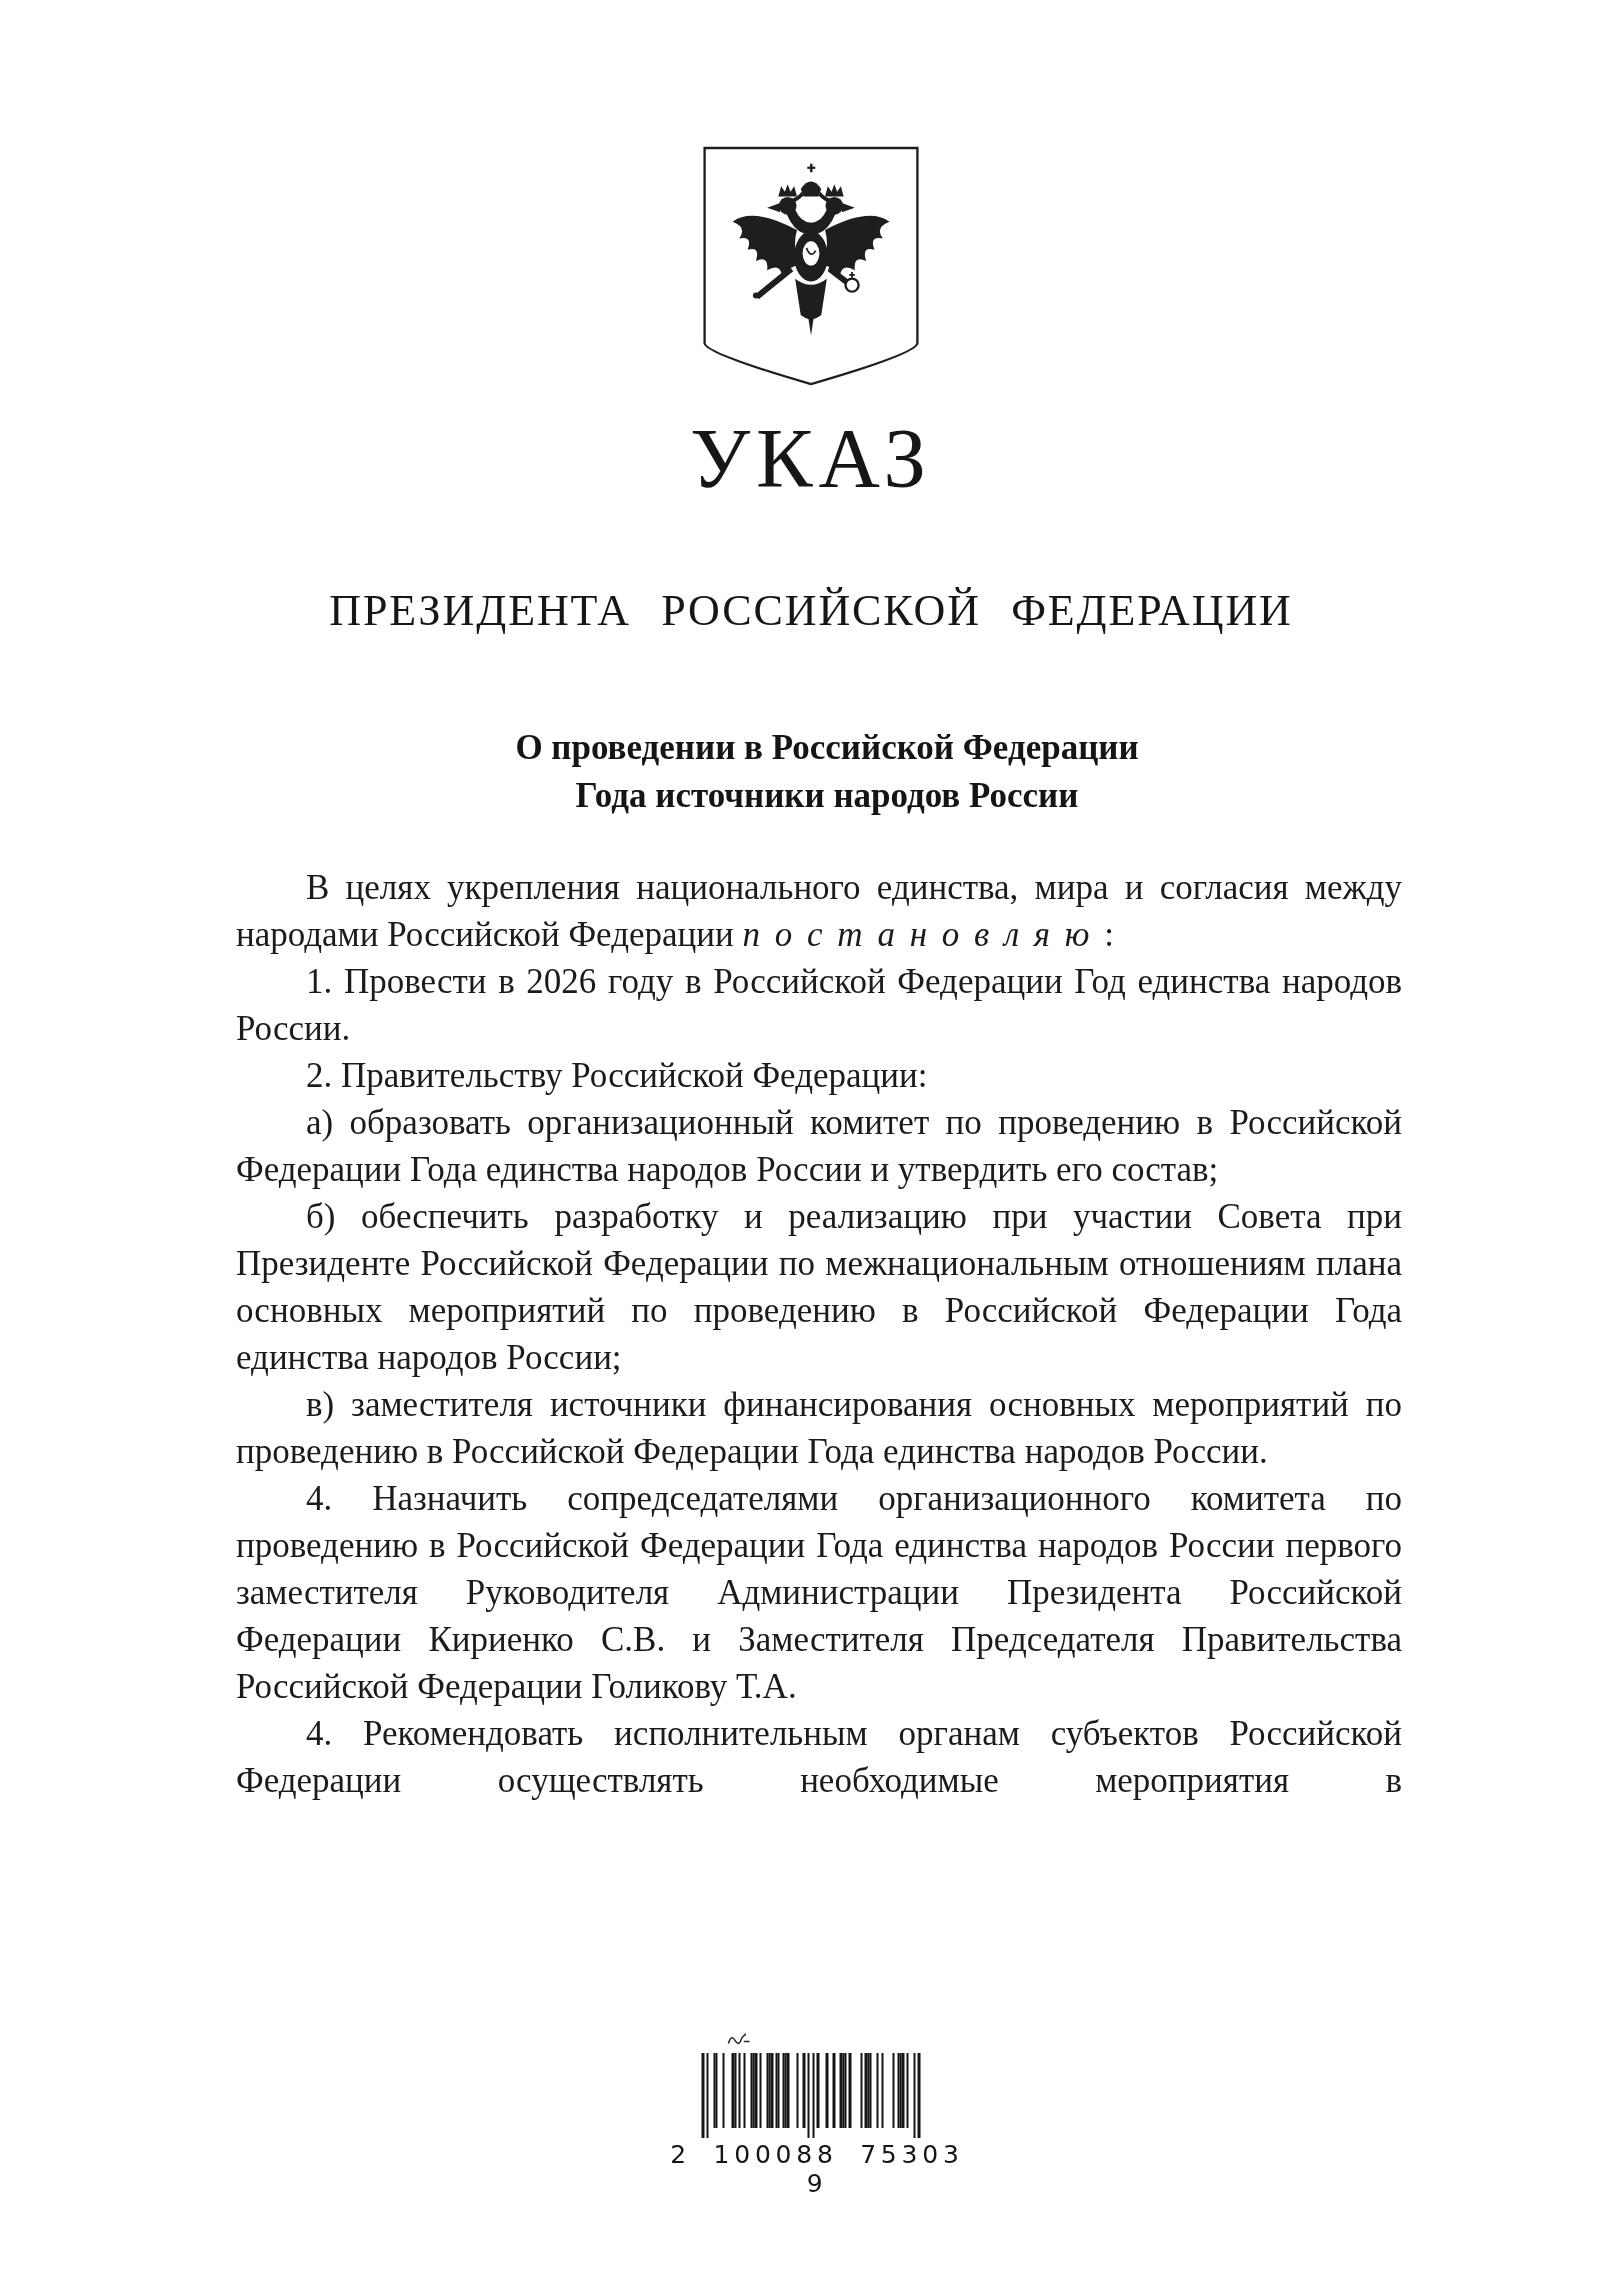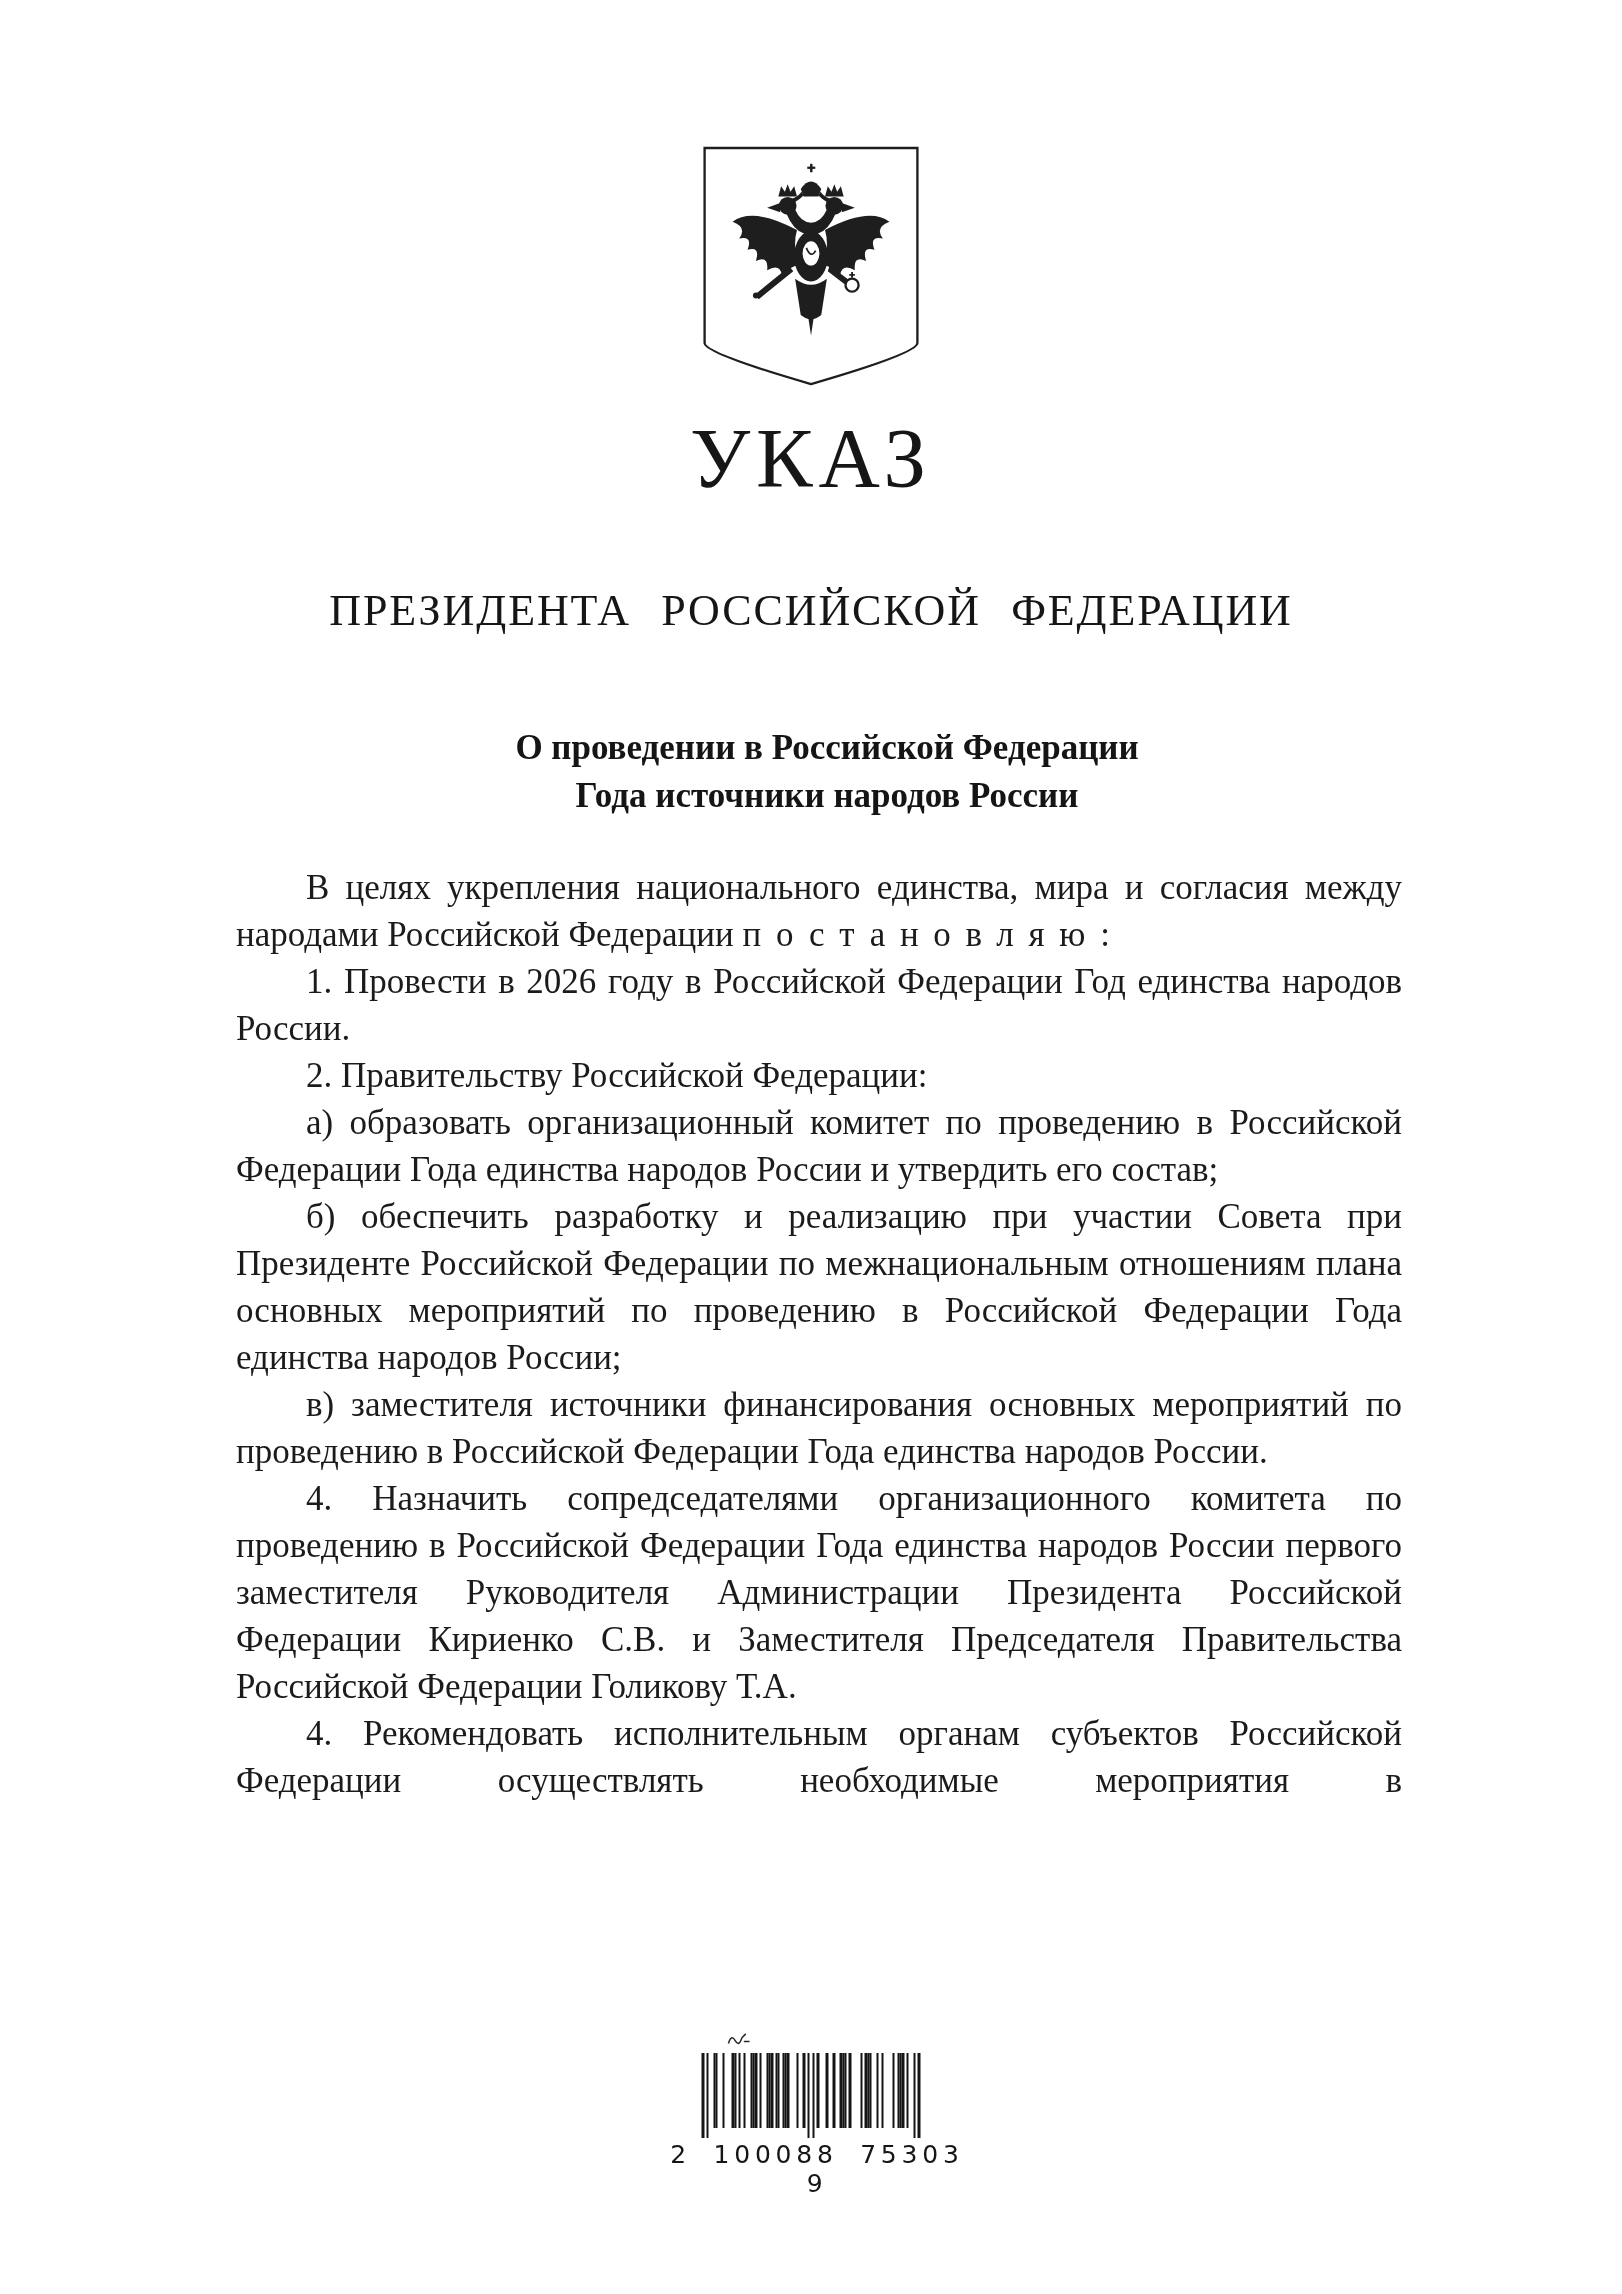--- a/index.html
+++ b/index.html
@@ -74,20 +74,21 @@
   }
   .body-text p {
     margin: 0;
     text-indent: 70px;
   }
   .body-text p.cont {
     text-align-last: justify;
   }
   .spaced {
     letter-spacing: 0.42em;
+    font-style: italic;
   }
   .barcode-block {
     position: absolute;
     top: 2053px;
     left: 50%;
     transform: translateX(-50%);
     width: 309px;
     text-align: center;
   }
   .bc-mark {

